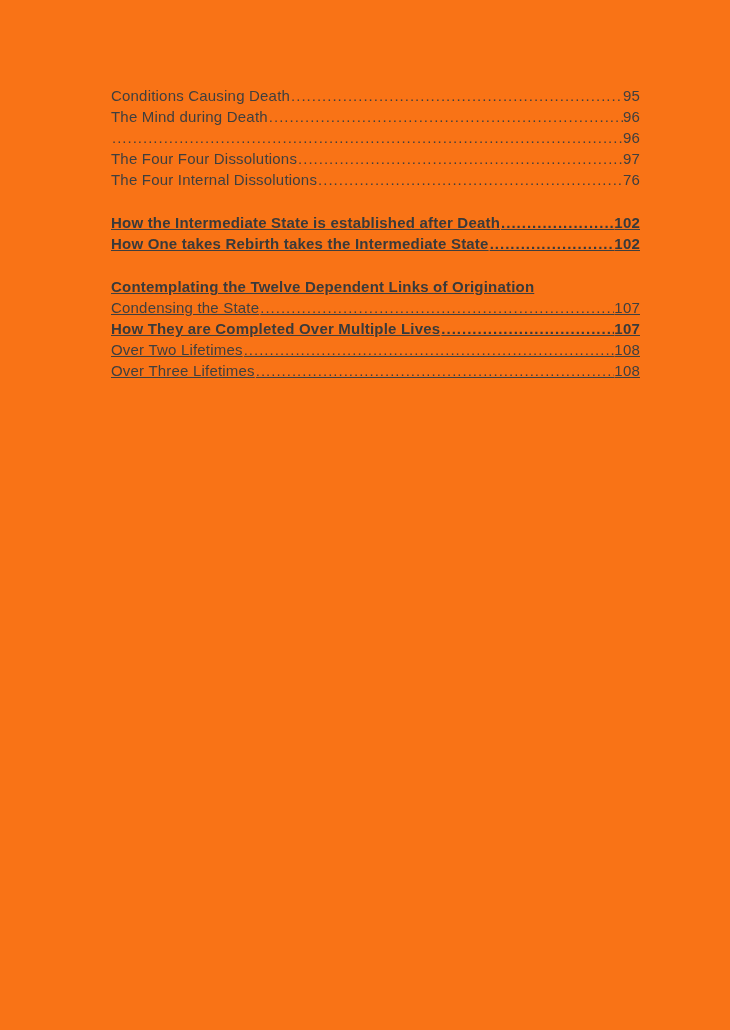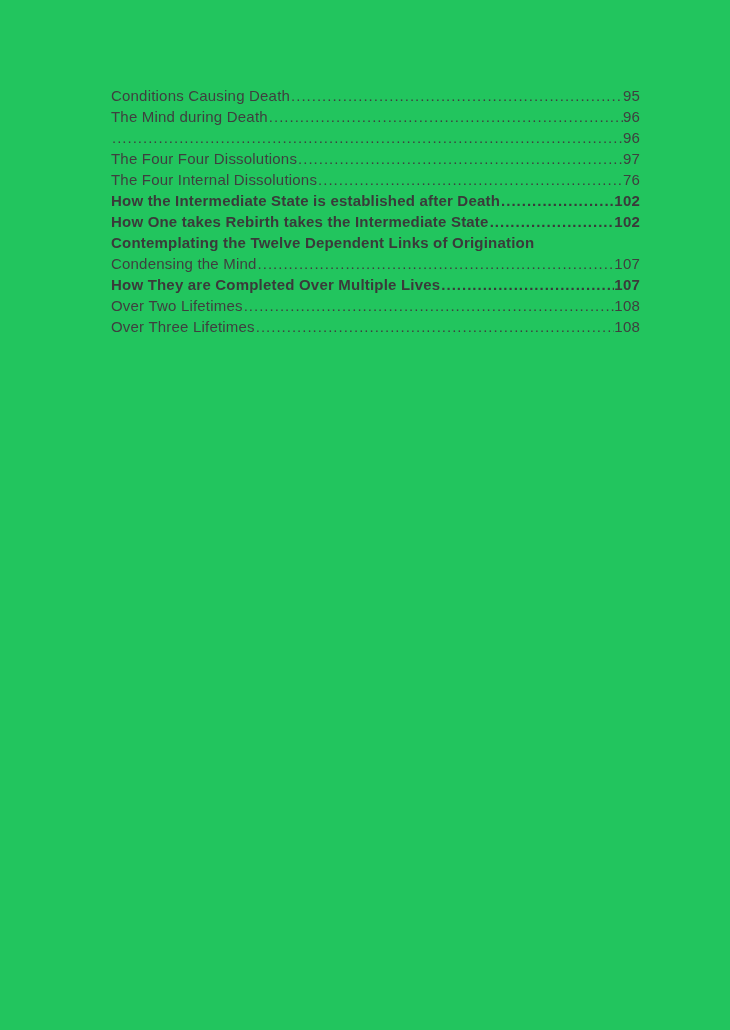--- a/index.html
+++ b/index.html
@@ -7,35 +7,35 @@
     padding: 0;
     width: 730px;
     height: 1030px;
     background: #ffffff;
     overflow: hidden;
   }
   .page {
     position: relative;
     width: 730px;
     height: 1030px;
-    background: #22c55e;
+    background: #f97316;
     font-family: "Liberation Sans", sans-serif;
     color: #3f3f3f;
   }
   .toc {
     position: absolute;
     left: 111px;
     top: 85px;
     width: 529px;
     font-size: 15px;
     line-height: 21px;
     letter-spacing: 0.2px;
   }
   .toc-section { margin: 0; padding: 0; }
-  .toc-section + .toc-section { margin-top: 0; }
+  .toc-section + .toc-section { margin-top: 22px; text-decoration: underline; }
   .toc-row {
     display: flex;
     align-items: baseline;
     height: 21px;
     overflow: hidden;
   }
   .toc-label {
     flex: 0 0 auto;
     white-space: nowrap;
   }
@@ -103,21 +103,21 @@
         <span class="toc-dots"></span>
         <span class="toc-page">102</span>
       </div>
     </div>
 
     <div class="toc-section">
       <div class="toc-row bold">
         <span class="toc-label">Contemplating the Twelve Dependent Links of Origination</span>
       </div>
       <div class="toc-row">
-        <span class="toc-label">Condensing the Mind</span>
+        <span class="toc-label">Condensing the State</span>
         <span class="toc-dots"></span>
         <span class="toc-page">107</span>
       </div>
       <div class="toc-row bold">
         <span class="toc-label">How They are Completed Over Multiple Lives</span>
         <span class="toc-dots"></span>
         <span class="toc-page">107</span>
       </div>
       <div class="toc-row">
         <span class="toc-label">Over Two Lifetimes</span>

